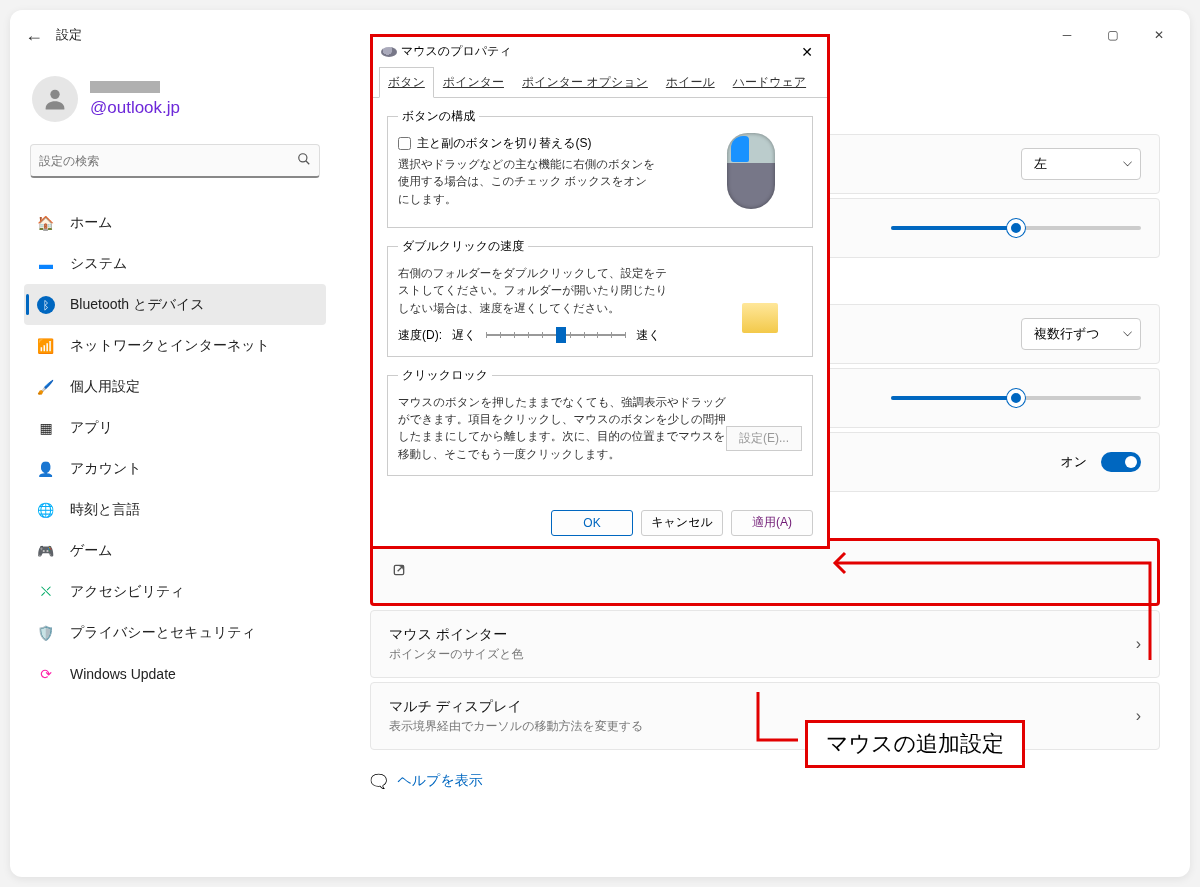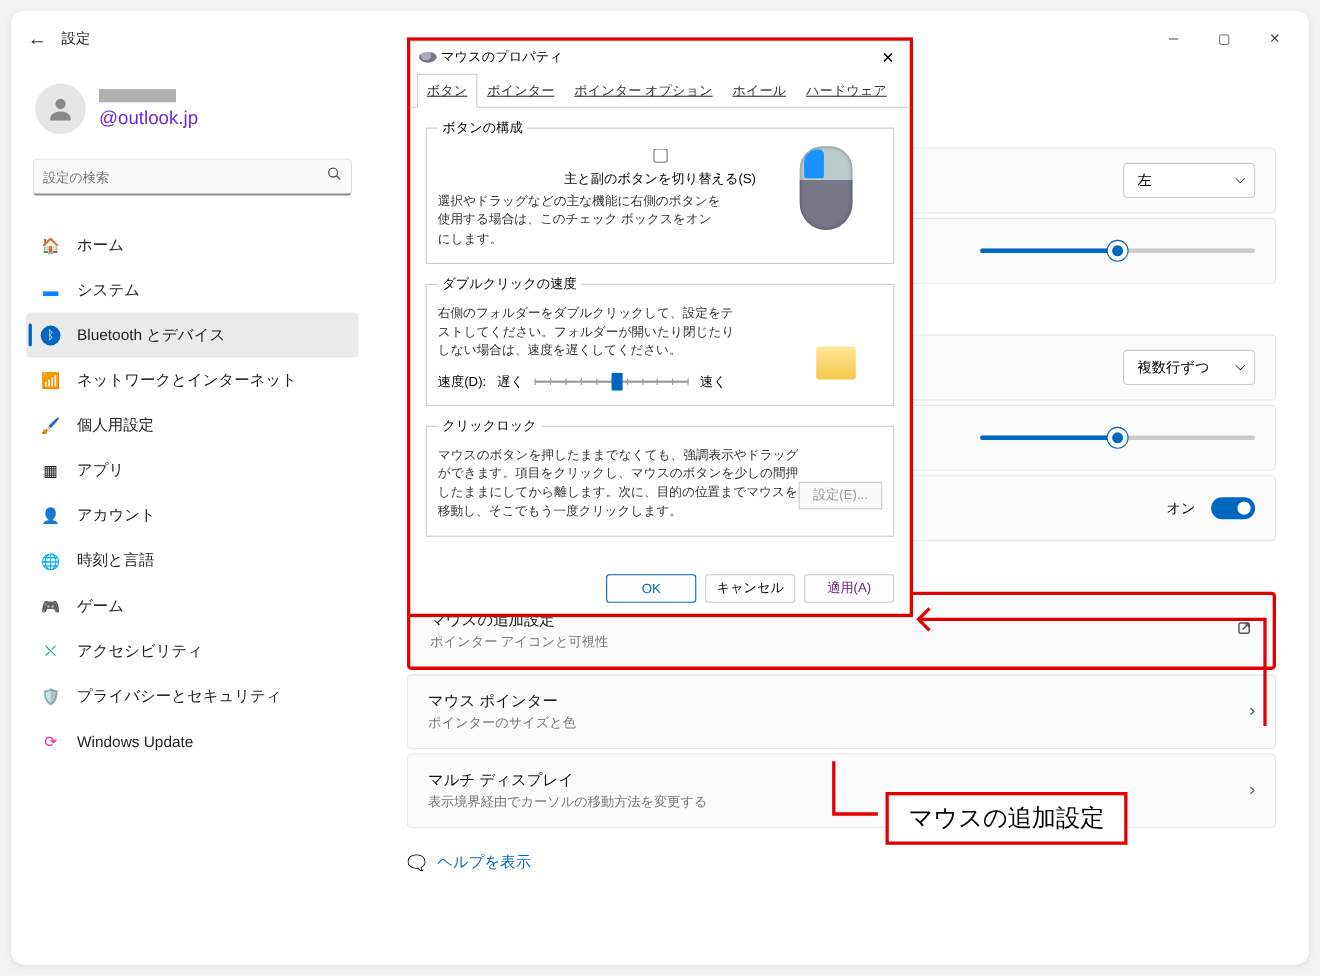--- a/index.html
+++ b/index.html
@@ -55,21 +55,21 @@
 .dialog .dtitle { display:flex; align-items:center; padding:6px 8px; gap:4px; }
 .dialog .dtitle .mouse-mini { width:16px; height:10px; background: radial-gradient(circle at 40% 30%, #aab 0 40%, #778 41% 100%); border-radius:50%; }
 .dialog .dtitle .sp { flex:1; }
 .dialog .dtitle .x { font-size:14px; padding:0 6px; }
 .tabs { display:flex; border-bottom:1px solid #ccc; padding:0 6px; }
 .tabs .tab { padding:6px 8px; font-size:12px; color:#333; border:1px solid transparent; position:relative; top:1px;text-decoration:underline; }
 .tabs .tab.active { border:1px solid #ccc; border-bottom:1px solid #fff; background:#fff; }
 .dbody { padding:10px 14px 14px; }
 fieldset { border:1px solid #ccc; padding:10px 10px 12px; margin-bottom:10px; }
 legend { font-size:12px; padding:0 4px; }
-fieldset label { display:flex; align-items:center; gap:6px; font-size:12px; margin-bottom:4px;flex-direction:column; }
+fieldset label { display:flex; align-items:center; gap:6px; font-size:12px; margin-bottom:4px; }
 fieldset .desc { font-size:11.5px; color:#333; line-height:1.5; }
 .mouse-big { width:70px; height:100px; position:absolute; right:26px; top:8px; }
 .mouse-body { width:48px; height:76px; background:linear-gradient(#bcc 0 40%, #778 40% 100%); border-radius:24px 24px 28px 28px; margin:0 auto; position:relative; box-shadow:inset 0 0 4px rgba(0,0,0,.4); }
 .mouse-body::before { content:""; position:absolute; left:4px; top:3px; width:18px; height:26px; background:#1992ff; border-radius:12px 4px 2px 2px; }
 .dclick-row { display:flex; align-items:center; gap:10px; margin-top:10px; font-size:12px; }
 .dclick-row .track { width:140px; height:2px; background:#999; position:relative; display:flex; justify-content:space-between; }
 .dclick-row .track .tick { width:1px; height:6px; background:#999; position:relative; top:-2px; }
 .dclick-row .track .thm { position:absolute; left:50%; top:-7px; width:10px; height:16px; background:#0067c0; }
 .folder { width:36px; height:30px; background:linear-gradient(#ffe79a,#f3c94a); border-radius:2px; position:absolute; right:34px; top:48px; }
 .btnrow { display:flex; justify-content:flex-end; gap:8px; padding:10px 14px; }
@@ -201,24 +201,20 @@
       </div>
 
       <div class="setting-row right">
         <span style="font-size:13px">オン</span>
         <div class="toggle"></div>
       </div>
 
       <div class="section-label">関連設定</div>
 
       <div class="link-row red-box">
-        <div class="txt">
-          <div class="ttl">マウスの追加設定</div>
-          <div class="sub">ポインター アイコンと可視性</div>
-        </div>
         <span class="arrow">
           <svg width="16" height="16" viewBox="0 0 24 24" fill="none" stroke="#555" stroke-width="2">
               <rect x="5" y="5" width="14" height="14" rx="2"></rect>
               <path d="M10 14 L18 6 M13 6h5v5"></path>
             </svg>
         </span>
       </div>
 
       <div class="link-row">
         <div class="txt">

